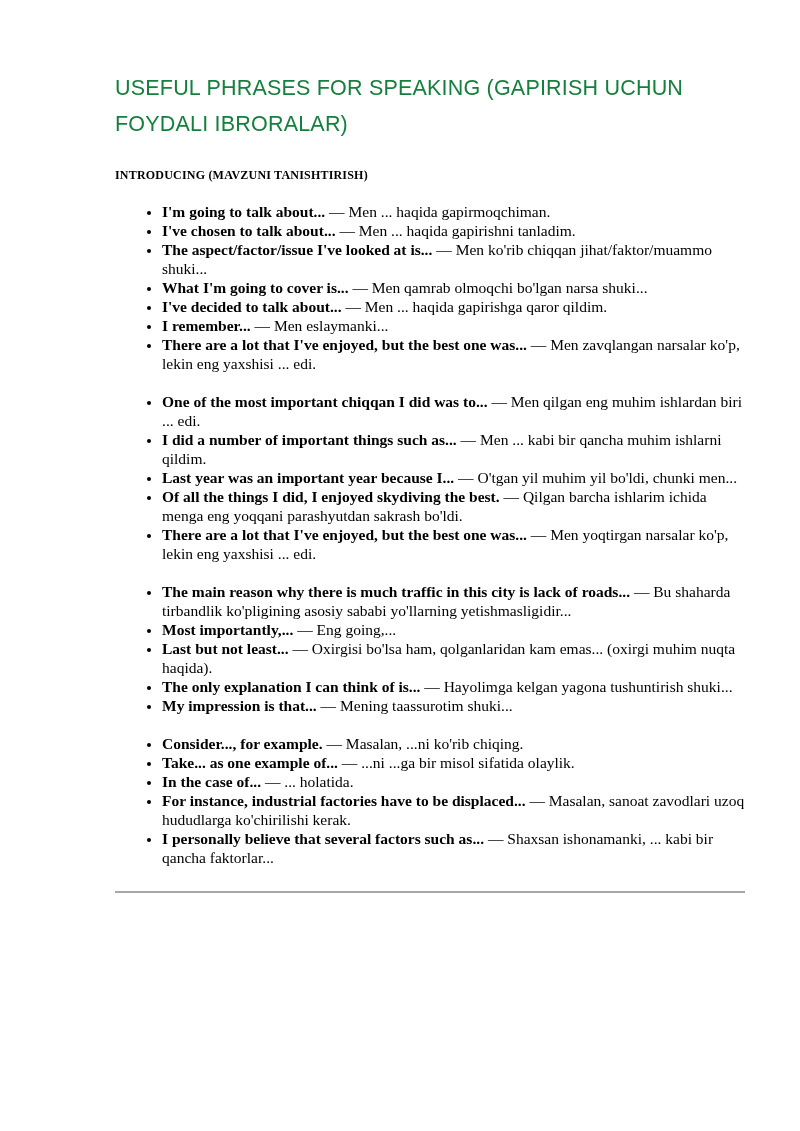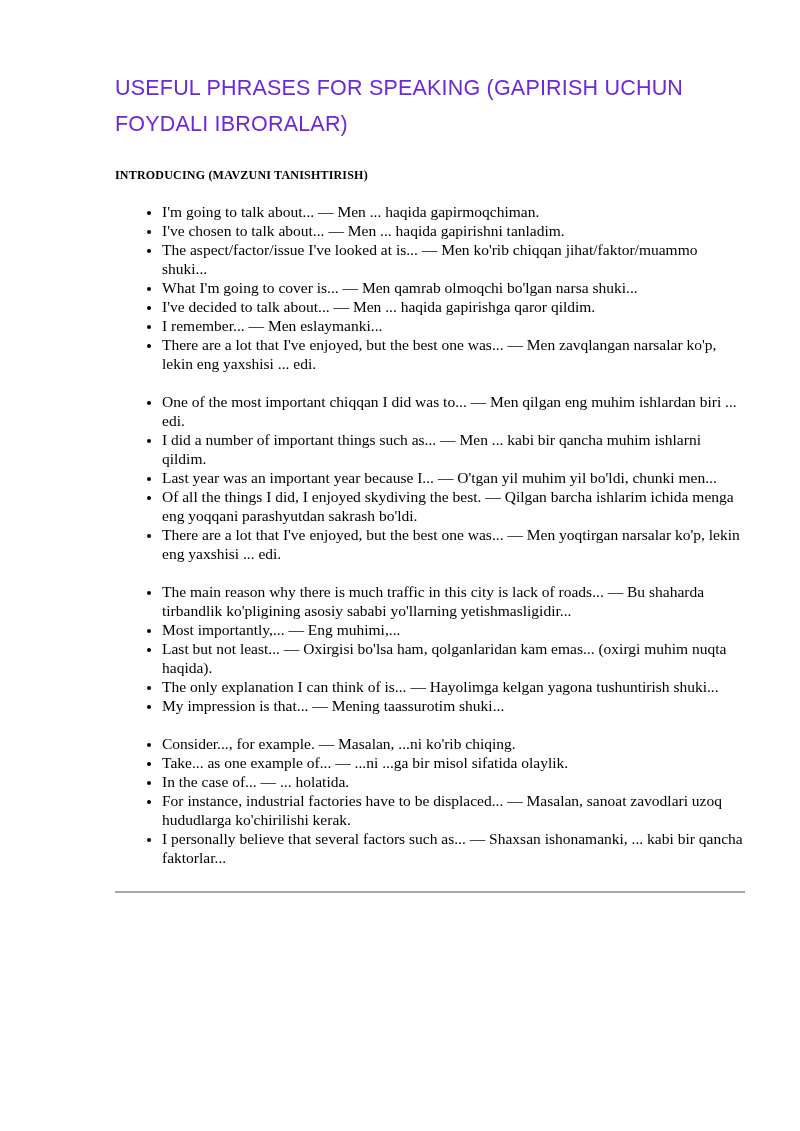--- a/index.html
+++ b/index.html
@@ -46,37 +46,37 @@
   ul.phrase-list li {
     font-size: 15.5px;
     line-height: 19px;
     margin: 0;
     color: #000000;
   }
   ul.phrase-list li::marker {
     font-size: 13px;
   }
   .en {
-    font-weight: 400;
+    font-weight: 700;
   }
   .uz, .sep {
     font-weight: 400;
   }
   hr.bottom-rule {
     border: none;
     border-top: 2px solid #a6a6a6;
     margin: 24px 0 0 0;
     width: 100%;
   }
 </style>
 </head>
 <body>
 
 <div class="page">
-  <h1 class="doc-title" style="color: #6d28d9;">USEFUL PHRASES FOR SPEAKING (GAPIRISH UCHUN FOYDALI IBRORALAR)</h1>
+  <h1 class="doc-title" style="color: #15803d;">USEFUL PHRASES FOR SPEAKING (GAPIRISH UCHUN FOYDALI IBRORALAR)</h1>
 
   <div>
   <section>
     <h2 class="section-heading">INTRODUCING (MAVZUNI TANISHTIRISH)</h2>
     <ul class="phrase-list">
   <li><span class="en">I'm going to talk about...</span><span class="sep"> — </span><span class="uz">Men ... haqida gapirmoqchiman.</span></li>
 
   <li><span class="en">I've chosen to talk about...</span><span class="sep"> — </span><span class="uz">Men ... haqida gapirishni tanladim.</span></li>
 
   <li><span class="en">The aspect/factor/issue I've looked at is...</span><span class="sep"> — </span><span class="uz">Men ko'rib chiqqan jihat/faktor/muammo shuki...</span></li>
@@ -102,21 +102,21 @@
   <li><span class="en">Of all the things I did, I enjoyed skydiving the best.</span><span class="sep"> — </span><span class="uz">Qilgan barcha ishlarim ichida menga eng yoqqani parashyutdan sakrash bo'ldi.</span></li>
 
   <li><span class="en">There are a lot that I've enjoyed, but the best one was...</span><span class="sep"> — </span><span class="uz">Men yoqtirgan narsalar ko'p, lekin eng yaxshisi ... edi.</span></li>
 </ul>
   </section>
 
   <section>
     <ul class="phrase-list">
   <li><span class="en">The main reason why there is much traffic in this city is lack of roads...</span><span class="sep"> — </span><span class="uz">Bu shaharda tirbandlik ko'pligining asosiy sababi yo'llarning yetishmasligidir...</span></li>
 
-  <li><span class="en">Most importantly,...</span><span class="sep"> — </span><span class="uz">Eng muhimi,...</span></li>
+  <li><span class="en">Most importantly,...</span><span class="sep"> — </span><span class="uz">Eng going,...</span></li>
 
   <li><span class="en">Last but not least...</span><span class="sep"> — </span><span class="uz">Oxirgisi bo'lsa ham, qolganlaridan kam emas... (oxirgi muhim nuqta haqida).</span></li>
 
   <li><span class="en">The only explanation I can think of is...</span><span class="sep"> — </span><span class="uz">Hayolimga kelgan yagona tushuntirish shuki...</span></li>
 
   <li><span class="en">My impression is that...</span><span class="sep"> — </span><span class="uz">Mening taassurotim shuki...</span></li>
 </ul>
   </section>
 
   <section>

